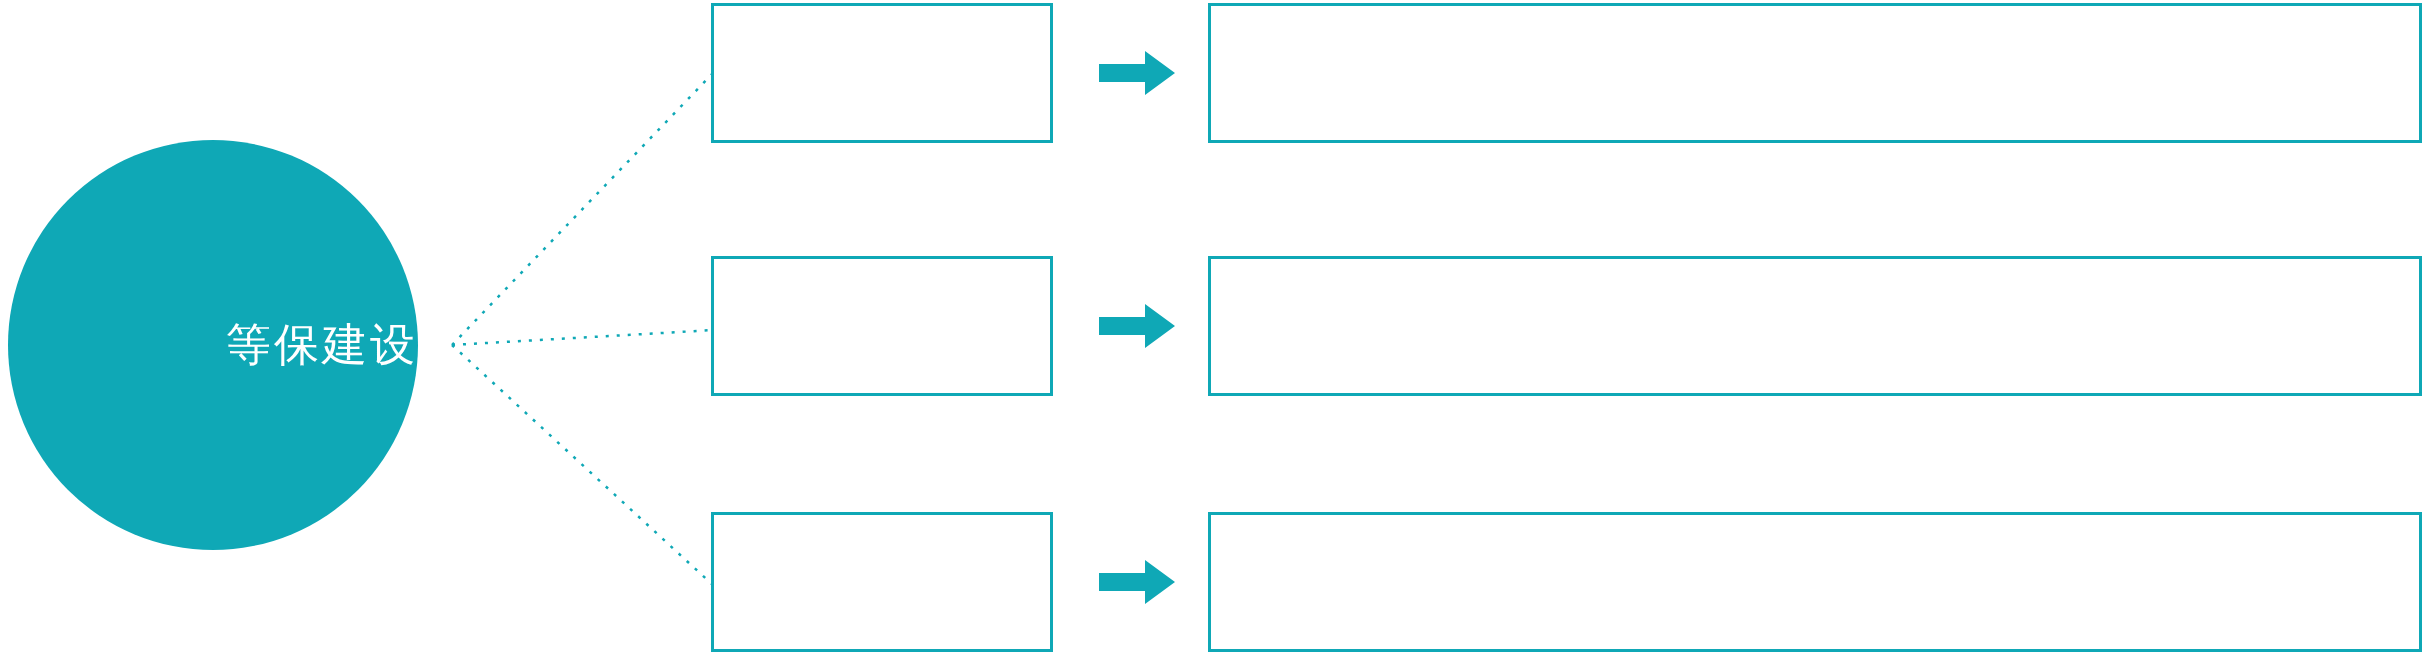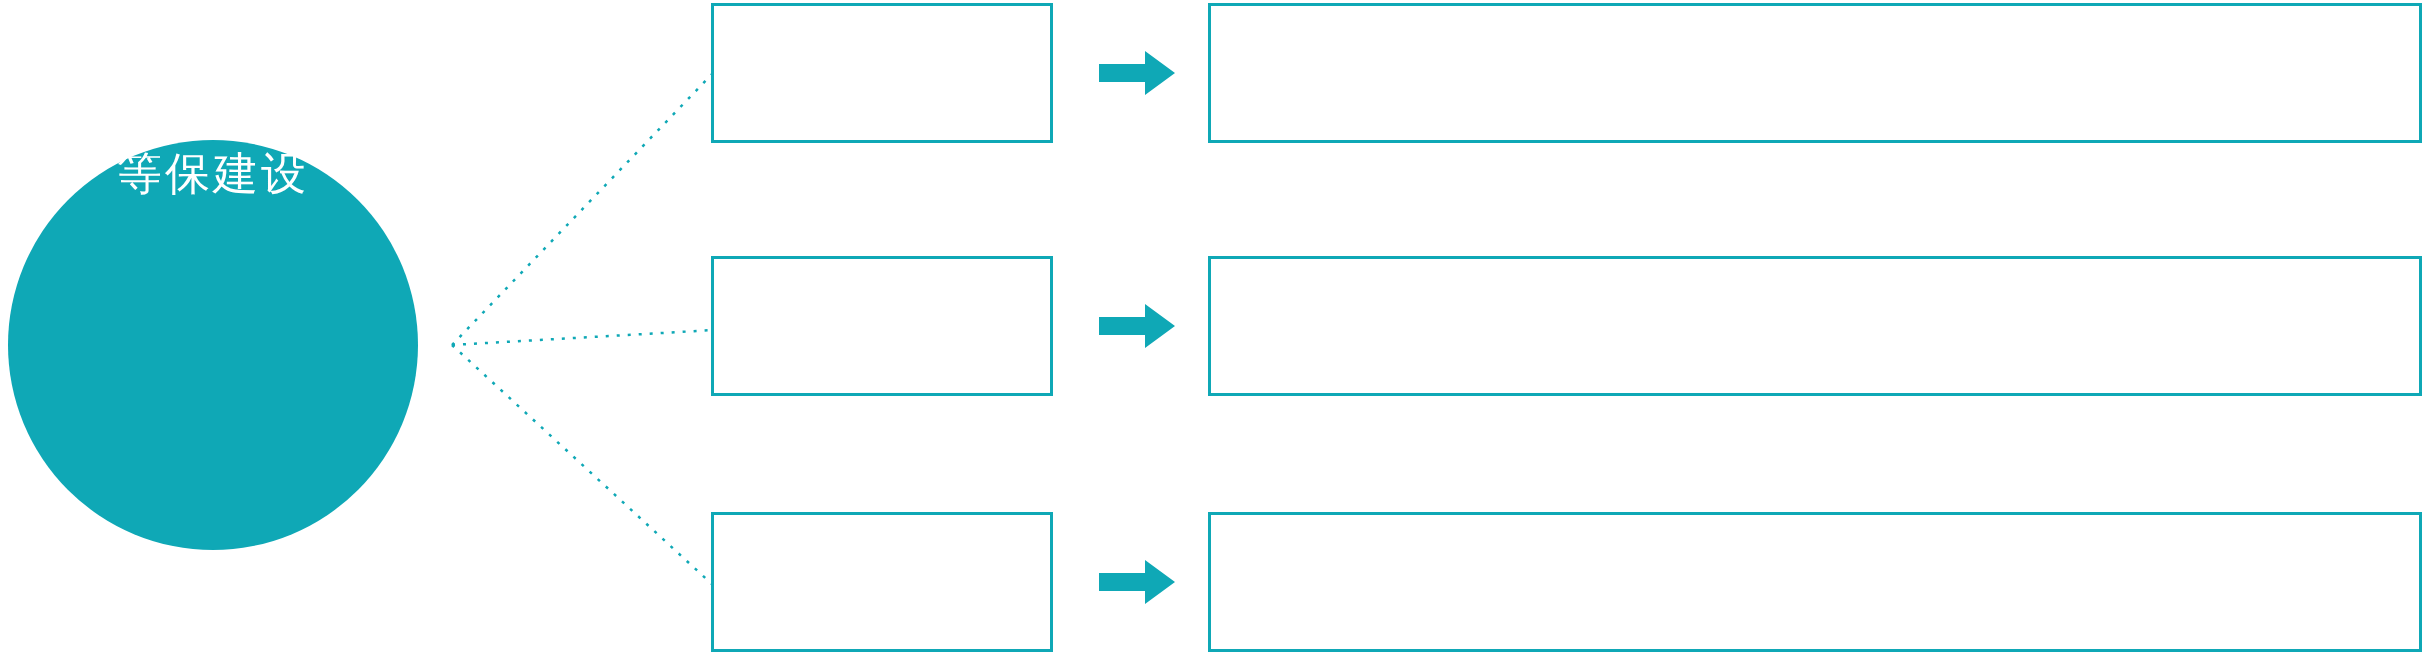--- a/index.html
+++ b/index.html
@@ -17,22 +17,22 @@
   }
   .root-circle {
     position: absolute;
     left: 8px;
     top: 140px;
     width: 410px;
     height: 410px;
     border-radius: 50%;
     background: var(--accent);
     display: flex;
-    flex-direction: row;
-    align-items: flex-start;
+    flex-direction: column;
+    align-items: flex-end;
     justify-content: center;
     color: var(--text-on-accent);
     font-size: 45px;
     line-height: 1.5;
     letter-spacing: 3px;
     text-align: center;
   }
   .connector-svg {
     position: absolute;
     left: 0;

